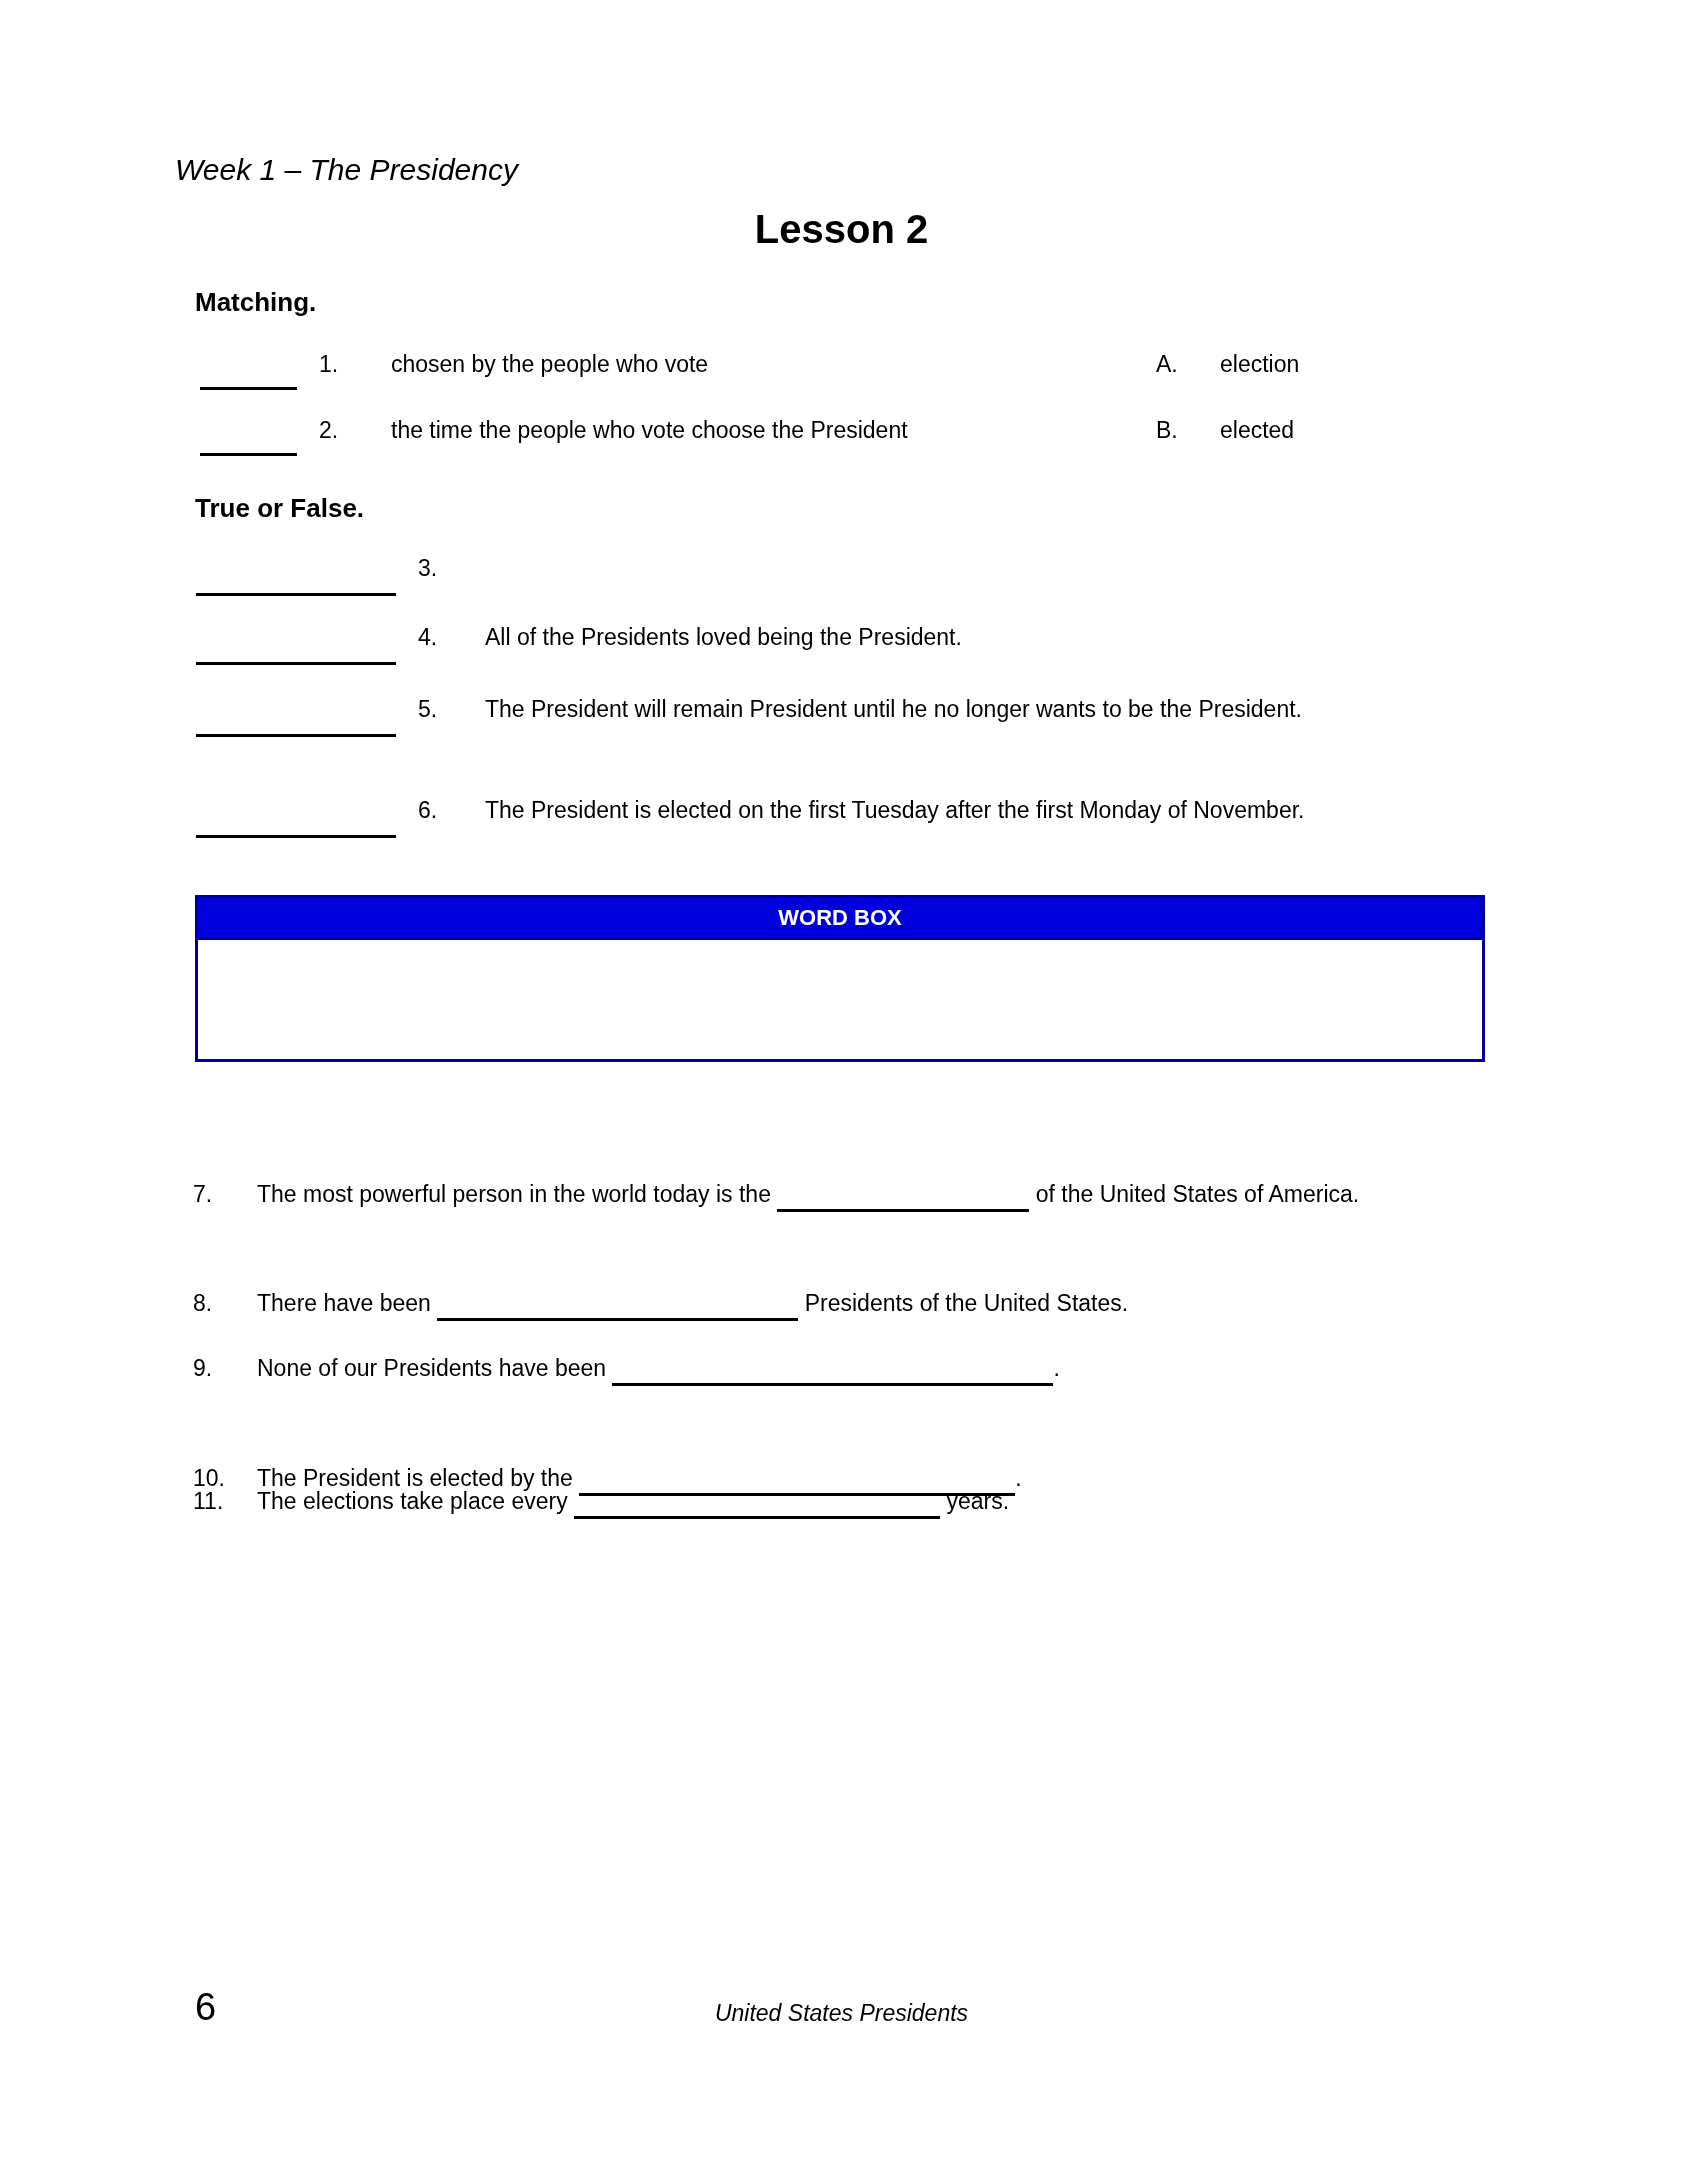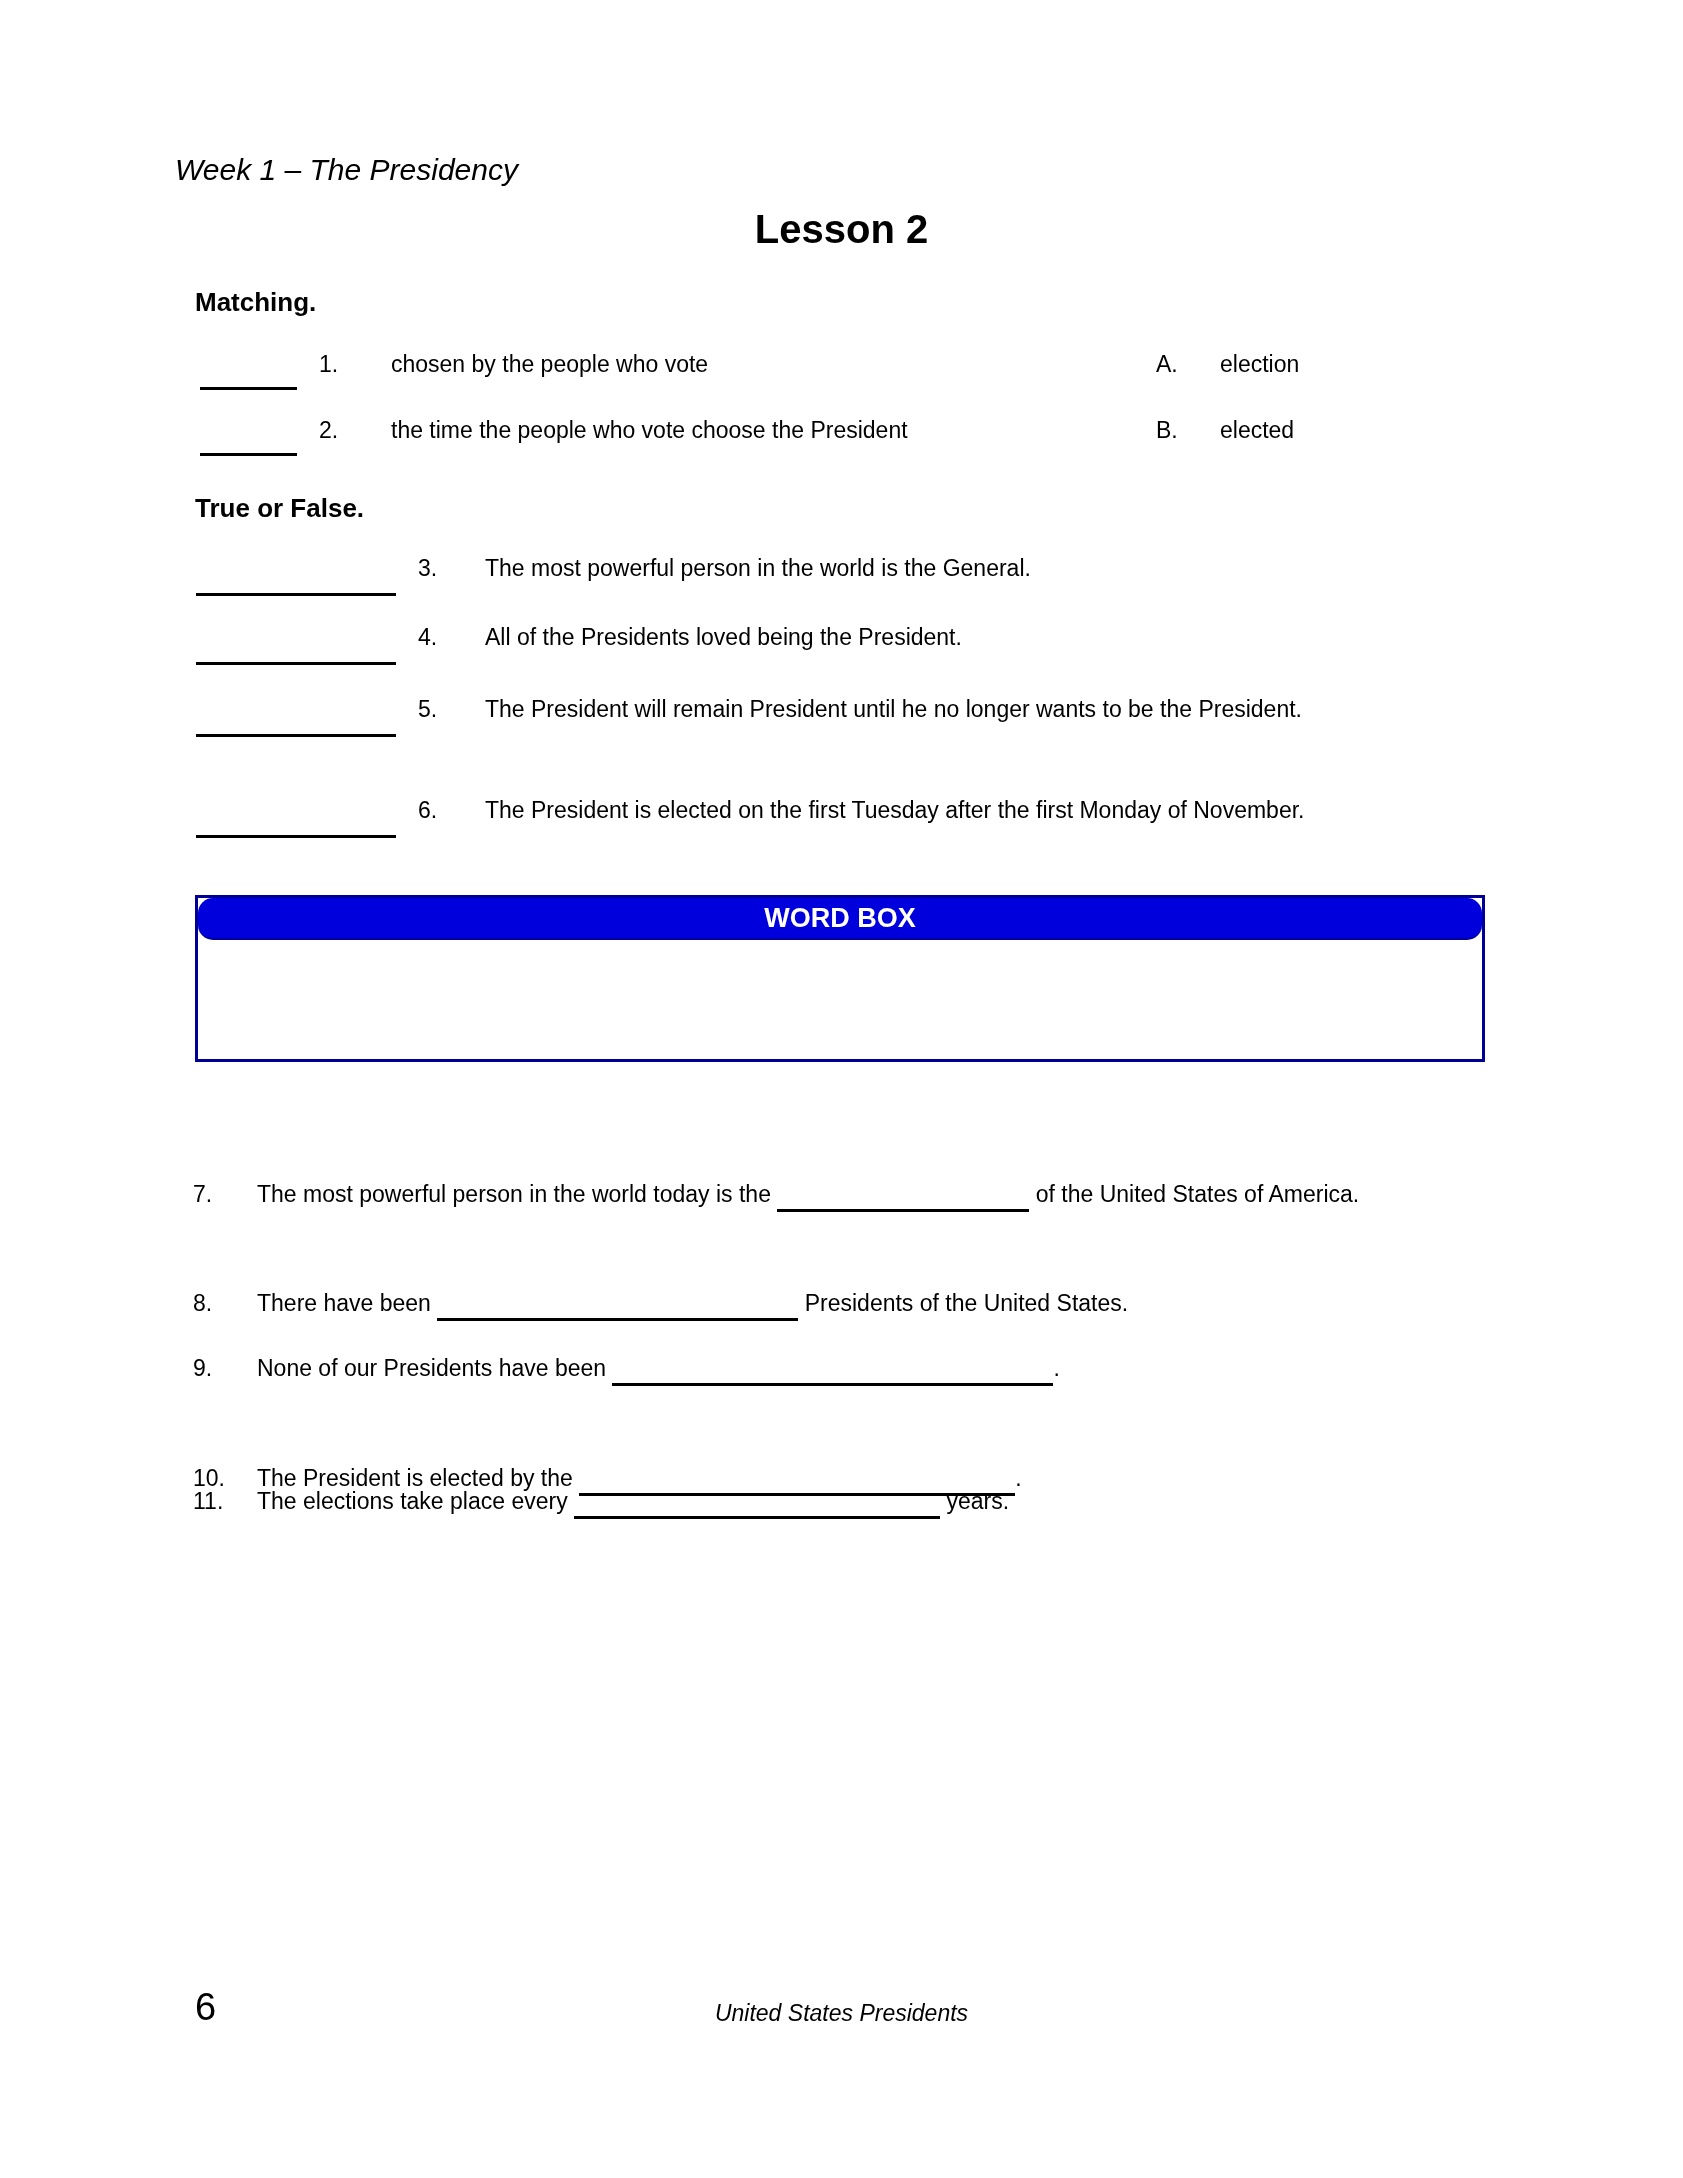--- a/index.html
+++ b/index.html
@@ -9,22 +9,22 @@
   .t{font-size:23px;line-height:34px;color:#000;}
   .h{position:absolute;font-size:26px;font-weight:bold;line-height:34px;color:#000;white-space:nowrap;}
   .row{position:absolute;left:198px;width:1406px;height:89px;}
   .blankline{position:absolute;height:0;border-top:3px solid #000;}
   .fillblank{display:inline-block;height:20px;border-bottom:3px solid #000;margin-bottom:-10px;}
   .wrap{white-space:normal;}
   .week{position:absolute;left:175px;top:153px;font-size:30px;font-style:italic;line-height:34px;}
   .lesson{position:absolute;left:0;top:205px;width:1683px;text-align:center;
           font-size:40px;font-weight:bold;line-height:48px;}
   .wordbox{position:absolute;left:195px;top:895px;width:1284px;height:161px;border:3px solid #000099;}
-  .wb-header{height:40px;line-height:40px;text-align:center;font-size:27px;font-weight:bold;
-             color:#ffffff;border-bottom:2px solid #000099;border-radius:15px;}
+  .wb-header{height:40px;line-height:40px;text-align:center;font-size:22px;font-weight:bold;
+             color:#ffffff;border-bottom:2px solid #000099;}
   .wb-body{position:relative;height:120px;}
   .wbword{font-size:23px;line-height:34px;}
   .pagenum{position:absolute;left:195px;top:1983px;font-size:38px;line-height:48px;}
   .booktitle{position:absolute;left:0;top:1996px;width:1683px;text-align:center;
              font-size:23px;font-style:italic;line-height:34px;}
 </style>
 </head>
 <body>
 
 <div class="page">
@@ -48,21 +48,20 @@
         <span class="abs" style="left: 958px;">B.</span>
         <span class="abs" style="left: 1022px;">elected</span>
       </div>
     </div>
 
   <div class="h" style="left:195px;top:491px;">True or False.</div>
   <div id="tf-rows">
       <div class="row t" style="top: 551px;">
         <div class="blankline" style="left: -2px; top: 42px; width: 200px;"></div>
         <span class="abs" style="left: 220px;">3.</span>
-        <span class="abs wrap" style="left: 287px; width: 931px;">The most powerful person in the world is the General.</span>
       </div>
       <div class="row t" style="top: 620px;">
         <div class="blankline" style="left: -2px; top: 42px; width: 200px;"></div>
         <span class="abs" style="left: 220px;">4.</span>
         <span class="abs wrap" style="left: 287px; width: 931px;">All of the Presidents loved being the President.</span>
       </div>
       <div class="row t" style="top: 692px;">
         <div class="blankline" style="left: -2px; top: 42px; width: 200px;"></div>
         <span class="abs" style="left: 220px;">5.</span>
         <span class="abs wrap" style="left: 287px; width: 931px;">The President will remain President until he no longer wants to be the President.</span>

